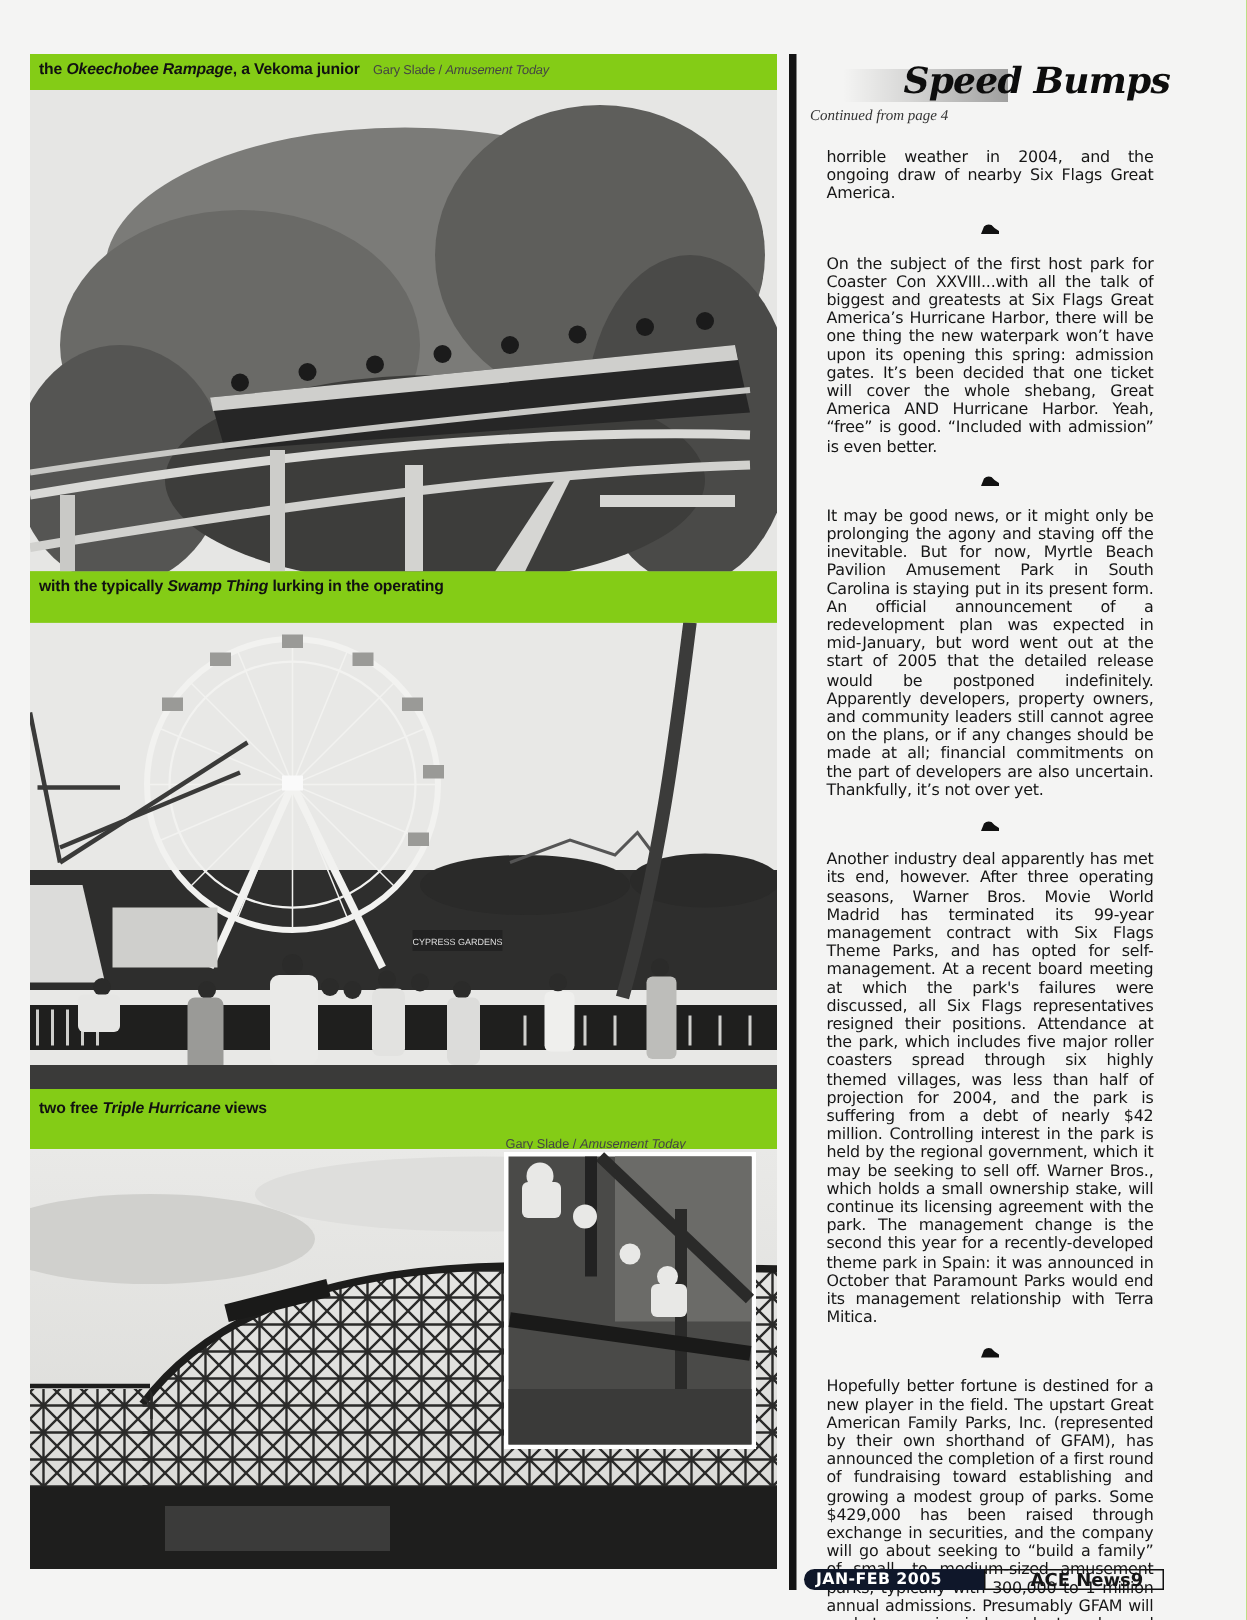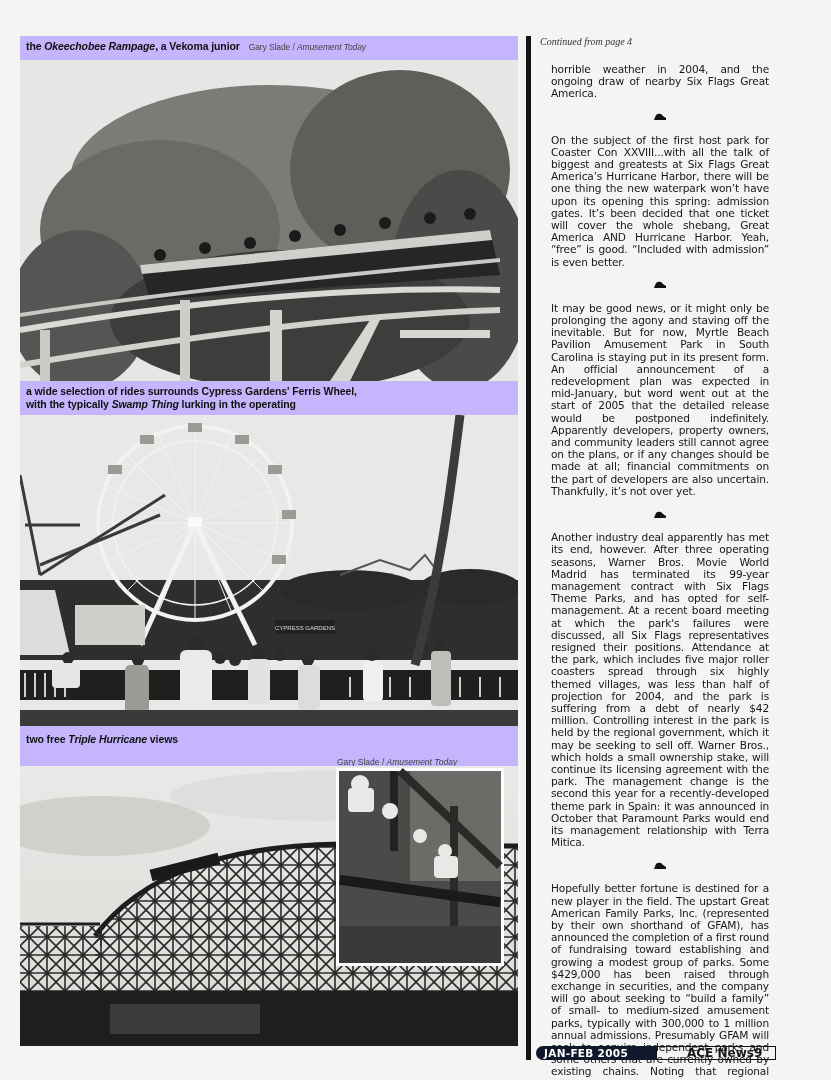--- a/index.html
+++ b/index.html
@@ -5,21 +5,21 @@
   html, body { margin: 0; padding: 0; }
   body {
     width: 831px; height: 1080px; overflow: hidden;
     background: #f4f4f3;
     position: relative;
     font-family: "DejaVu Sans", sans-serif;
     color: #161616;
   }
   .photo-col {
     position: absolute; left: 20px; top: 36px; width: 498px; height: 1010px;
-    background: #c4b5fd;
+    background: #84cc16;
   }
   .caption {
     position: absolute; font-family: "Liberation Sans", sans-serif;
     font-weight: bold; font-size: 10.5px; line-height: 13px; color: #111;
     letter-spacing: -0.1px;
   }
   .caption i { font-style: italic; }
   .credit {
     position: absolute; font-family: "Liberation Sans", sans-serif;
     font-size: 8.5px; color: #444; font-weight: normal;
@@ -115,21 +115,20 @@
 
       <rect x="160" y="240" width="10" height="81" fill="#cdcdca"></rect>
       <rect x="250" y="250" width="12" height="71" fill="#d3d3d0"></rect>
       <polygon points="310,321 350,260 360,260 330,321" fill="#d6d6d3"></polygon>
       <rect x="380" y="270" width="90" height="8" fill="#d6d6d3"></rect>
       <rect x="20" y="270" width="10" height="51" fill="#c9c9c6"></rect>
     </svg>
   </div>
 
   <div class="caption" style="left:6px; top:349px;">
-    <div>a wide selection of rides surrounds Cypress Gardens' Ferris Wheel,</div>
     <div><span>with the typically </span><i>Swamp Thing</i><span> lurking in the operating</span></div>
   </div>
 
   <div class="photo" style="left:0; top:379px; width:498px; height:311px;">
     <svg viewBox="0 0 498 311" preserveAspectRatio="none">
       <rect width="498" height="311" fill="#e8e8e6"></rect>
 
       <rect x="0" y="165" width="498" height="80" fill="#2e2e2d"></rect>
       <ellipse cx="330" cy="175" rx="70" ry="20" fill="#2a2a29"></ellipse>
       <ellipse cx="450" cy="172" rx="50" ry="18" fill="#2a2a29"></ellipse>
@@ -263,20 +262,24 @@
         <rect x="319" y="120" width="162" height="10" fill="#1a1a19" transform="rotate(8 400 125)"></rect>
         <rect x="319" y="160" width="162" height="37" fill="#3a3a39"></rect>
       </g>
     </svg>
   </div>
 </div>
 
 <div class="divider"></div>
 
 <div class="text-col">
+  <div class="column-title">
+    <div class="speedlines"></div>
+    <span>Speed Bumps</span>
+  </div>
   <div class="continued-from">Continued from page 4</div>
 
   <p class="para">horrible weather in 2004, and the ongoing draw of nearby Six Flags Great America.</p>
   <div class="separator">
     <svg viewBox="0 0 14 8">
         <path d="M1,7 L3,2 Q5,0 8,1 L10,3 L13,5 L13,7 Z" fill="#111"></path>
       </svg>
   </div>
   <p class="para">On the subject of the first host park for Coaster Con XXVIII...with all the talk of biggest and greatests at Six Flags Great America’s Hurricane Harbor, there will be one thing the new waterpark won’t have upon its opening this spring: admission gates.  It’s been decided that one ticket will cover the whole shebang, Great America AND Hurricane Harbor.  Yeah, “free” is good. “Included with admission” is even better.</p>
   <div class="separator">

